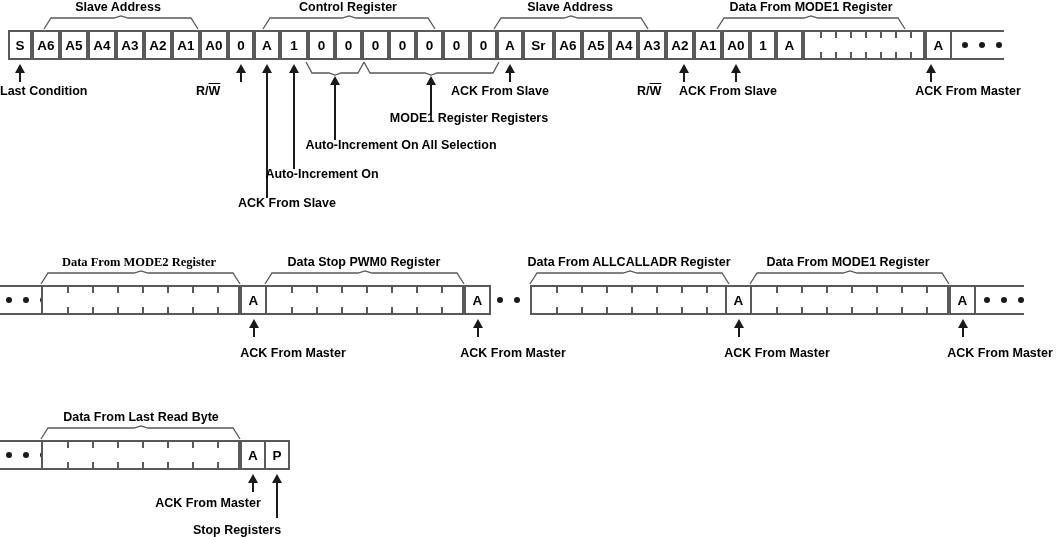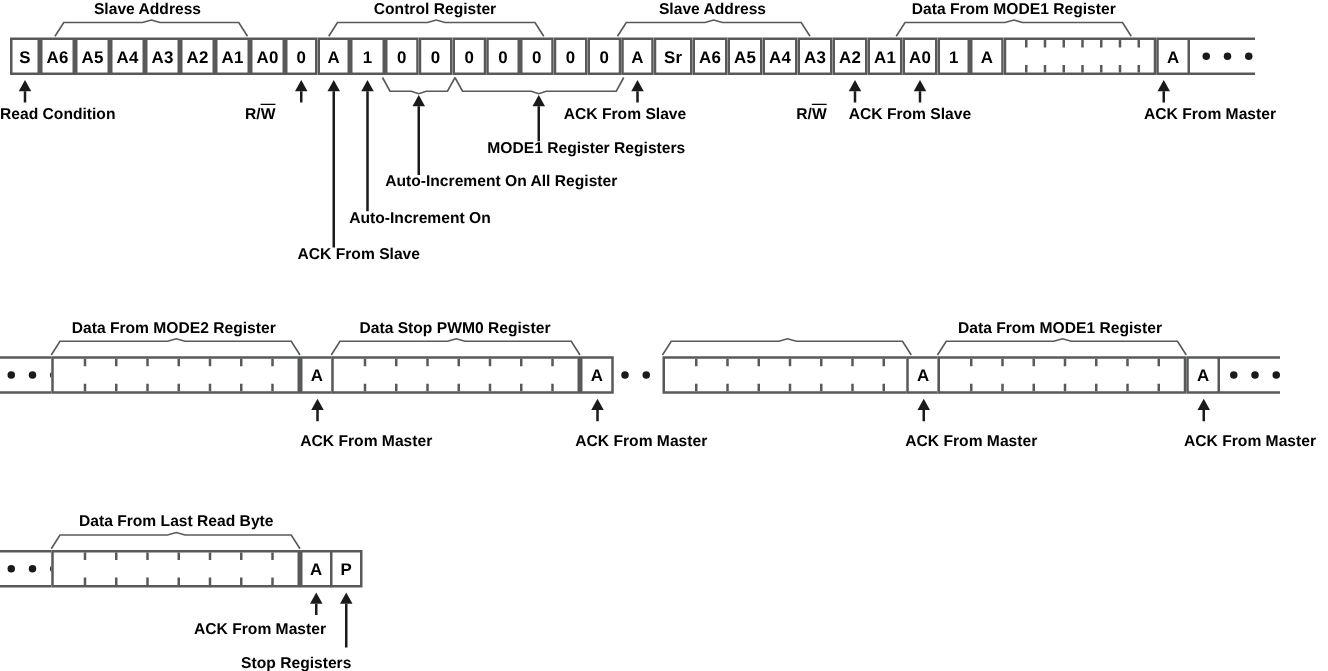--- a/index.html
+++ b/index.html
@@ -244,36 +244,37 @@
   </div>
   <div class="arrow" style="left:678px;top:64px;width:12px;height:18px;">
     <span class="head"></span>
       <span class="stem" style="top:9px;height:9px;"></span>
   </div>
   <div class="arrow" style="left:925px;top:64px;width:12px;height:18px;">
     <span class="head"></span>
       <span class="stem" style="top:9px;height:9px;"></span>
   </div>
 
-  <div class="lbl" style="left:0px;  top:84px;">Read Condition</div>
+  <div class="lbl" style="left:0px;  top:84px;">Last Condition</div>
   <div class="lbl" style="left:196px;top:84px;">R/<span class="ovl">W</span></div>
   <div class="lbl ctr" style="left:287px;top:196px;">ACK From Slave</div>
-  <div class="lbl ctr" style="left:336px;top:167px;">Auto-Increment On</div>
-  <div class="lbl ctr" style="left:401px;top:138px;">Auto-Increment On All Register</div>
+  <div class="lbl ctr" style="left:322px;top:167px;">Auto-Increment On</div>
+  <div class="lbl ctr" style="left:401px;top:138px;">Auto-Increment On All Selection</div>
   <div class="lbl ctr" style="left:469px;top:111px;">MODE1 Register Registers</div>
   <div class="lbl ctr" style="left:500px;top:84px;">ACK From Slave</div>
   <div class="lbl" style="left:637px;top:84px;">R/<span class="ovl">W</span></div>
   <div class="lbl" style="left:679px;top:84px;">ACK From Slave</div>
   <div class="lbl ctr" style="left:968px;top:84px;">ACK From Master</div>
 </div>
 
 <div class="abs" style="left:0;top:255px;width:1062px;height:110px;">
 
-  <div class="lbl ctr" style="left:139px;top:0px;">Data From MODE2 Register</div>
+  <div class="lbl ctr" style="left:139px;top:0px;font-family:Liberation Serif, serif;">Data From MODE2 Register</div>
   <div class="lbl ctr" style="left:364px;top:0px;">Data Stop PWM0 Register</div>
+  <div class="lbl ctr" style="left:629px;top:0px;">Data From ALLCALLADR Register</div>
   <div class="lbl ctr" style="left:848px;top:0px;">Data From MODE1 Register</div>
 
   <div class="brace" style="left:41px;top:16px;">
     <svg width="199" height="13" viewBox="0 0 199 13">
         <polyline points="0,13 7,2 93,2 100,0 107,2 192,2 199,13" fill="none" stroke="#58595b" stroke-width="1.3"></polyline>
       </svg>
   </div>
   <div class="brace" style="left:265px;top:16px;">
     <svg width="199" height="13" viewBox="0 0 199 13">
         <polyline points="0,13 7,2 93,2 100,0 107,2 192,2 199,13" fill="none" stroke="#58595b" stroke-width="1.3"></polyline>

